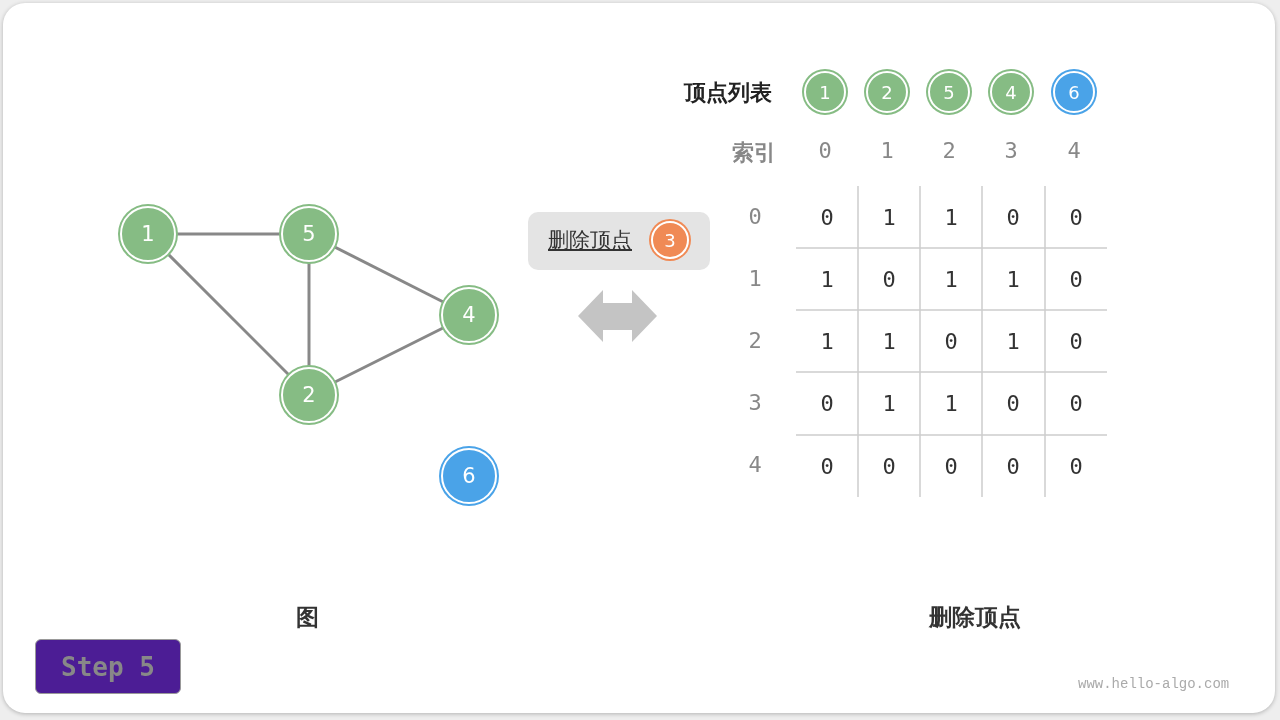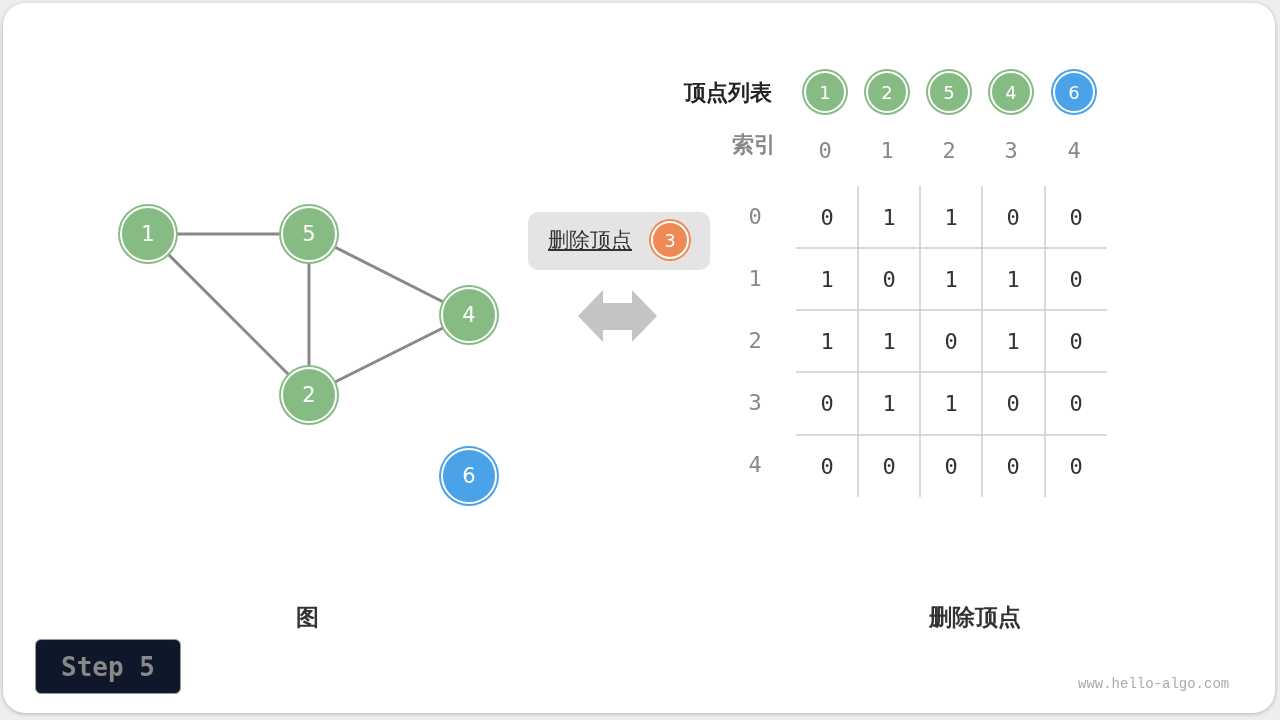--- a/index.html
+++ b/index.html
@@ -19,21 +19,21 @@
   .idx { position:absolute; color:#888; font-family:"DejaVu Sans Mono", monospace; font-size:22px;
          width:40px; text-align:center; }
   .cell { position:absolute; width:62px; height:62px; display:flex; align-items:center; justify-content:center;
           font-family:"DejaVu Sans Mono", monospace; font-size:22px; color:#333; }
   .rowlbl { position:absolute; width:40px; text-align:center; font-family:"DejaVu Sans Mono", monospace;
             font-size:22px; color:#888; }
   .op-box { position:absolute; left:528px; top:212px; width:182px; height:58px; background:#e4e4e4;
             border-radius:10px; }
   .op-text { position:absolute; left:548px; top:226px; font-size:21px; color:#333;text-decoration:underline; }
   .step { position:absolute; left:35px; top:639px; width:146px; height:55px; box-sizing:border-box;
-          border:1px solid #999; border-radius:6px; background:#0f172a; color:#888;
+          border:1px solid #999; border-radius:6px; background:#4c1d95; color:#888;
           font-family:"DejaVu Sans Mono", monospace; font-weight:bold; font-size:26px;
           display:flex; align-items:center; justify-content:center; }
   .caption { position:absolute; font-weight:bold; font-size:23px; color:#333; }
   .wm { position:absolute; left:1078px; top:676px; font-family:Liberation Mono, monospace;
         font-size:14px; color:#aaa; }
 </style>
 </head>
 <body>
 
 <div class="card"></div>
@@ -71,21 +71,21 @@
 <div class="op-text">删除顶点</div>
 <div class="lnode" style="--c:#f08a55;width:38px;height:38px;left:651px;top:221px;font-size:18px;">3</div>
 
 <div class="abs label-bold" style="left:678px;top:78px;">顶点列表</div>
 <div class="lnode" style="--c:#86bc84;left:804px;top:71px;">1</div>
 <div class="lnode" style="--c:#86bc84;left:866px;top:71px;">2</div>
 <div class="lnode" style="--c:#86bc84;left:928px;top:71px;">5</div>
 <div class="lnode" style="--c:#86bc84;left:990px;top:71px;">4</div>
 <div class="lnode" style="--c:#4aa3e8;left:1053px;top:71px;">6</div>
 
-<div class="abs label-bold" style="left:726px;top:130px;color:#888;">索引</div>
+<div class="abs label-bold" style="left:726px;top:138px;color:#888;">索引</div>
 <div class="idx" style="left:805px;top:138px;">0</div>
 <div class="idx" style="left:867px;top:138px;">1</div>
 <div class="idx" style="left:929px;top:138px;">2</div>
 <div class="idx" style="left:991px;top:138px;">3</div>
 <div class="idx" style="left:1054px;top:138px;">4</div>
 
 <div class="rowlbl" style="left:735px;top:204px;">0</div>
 <div class="rowlbl" style="left:735px;top:266px;">1</div>
 <div class="rowlbl" style="left:735px;top:328px;">2</div>
 <div class="rowlbl" style="left:735px;top:390px;">3</div>

